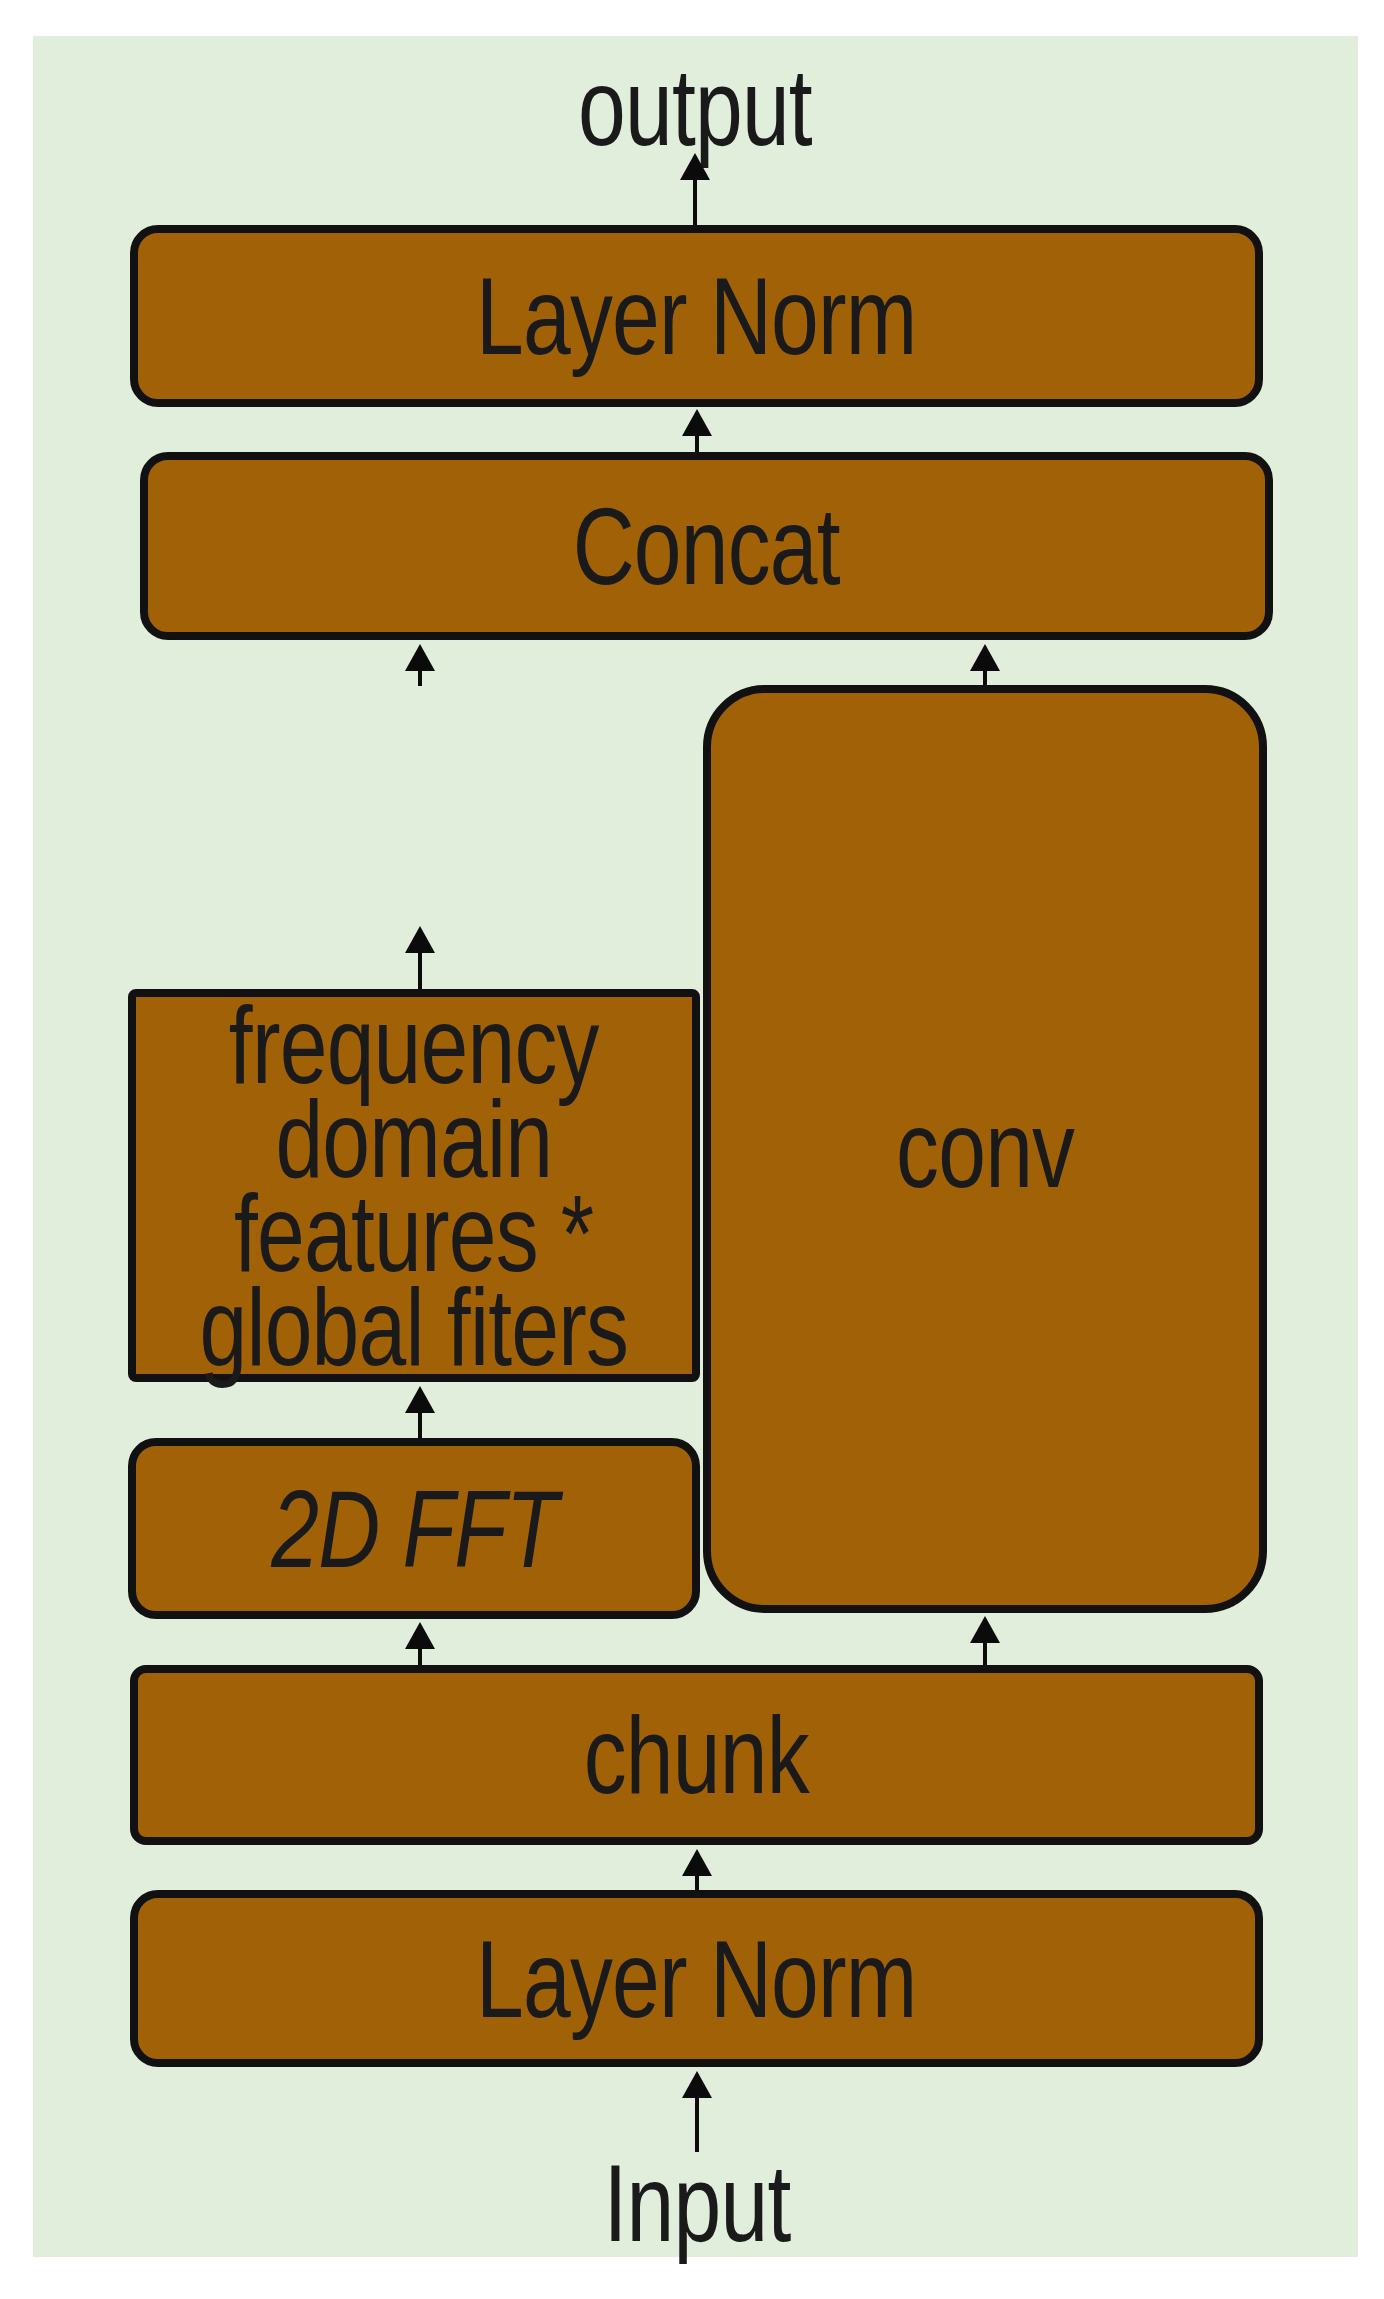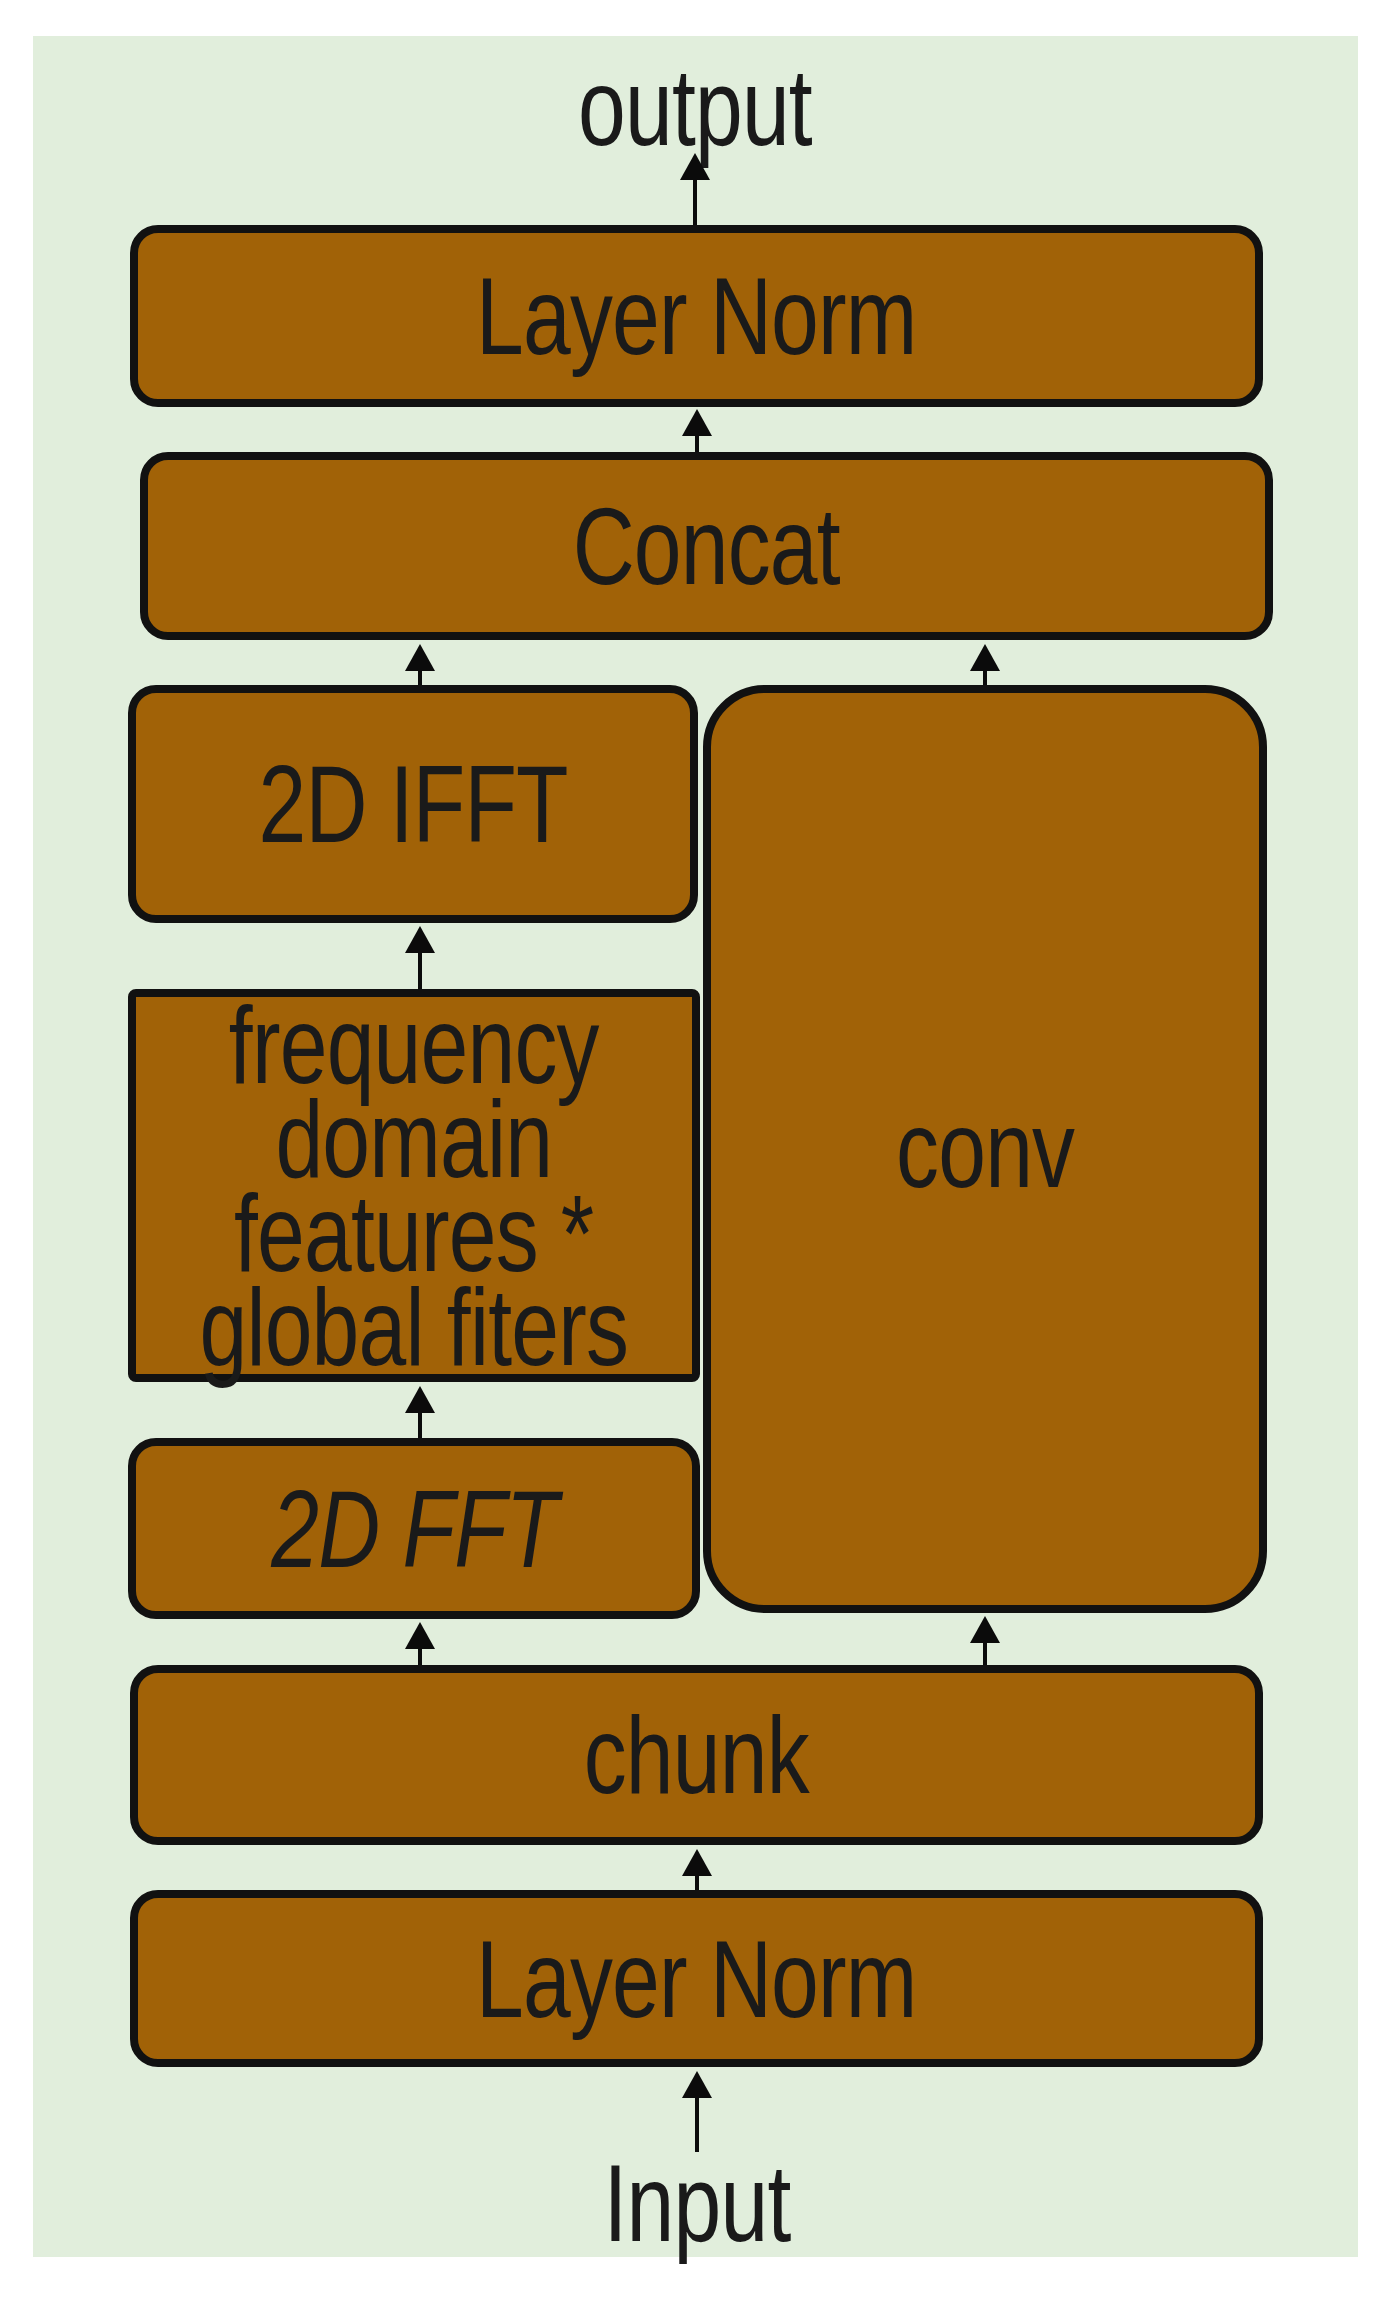--- a/index.html
+++ b/index.html
@@ -68,21 +68,21 @@
     background: #0b0b0b;
   }
 
   
   .b-ln-top  { left: 130px; top: 225px;  width: 1133px; height: 182px; border-radius: 28px; }
   .b-concat  { left: 140px; top: 452px;  width: 1133px; height: 188px; border-radius: 28px; }
   .b-ifft    { left: 128px; top: 685px;  width: 570px;  height: 238px; border-radius: 28px; }
   .b-freq    { left: 128px; top: 989px;  width: 572px;  height: 393px; border-radius: 8px; }
   .b-fft     { left: 128px; top: 1438px; width: 572px;  height: 181px; border-radius: 28px; font-style: italic; }
   .b-conv    { left: 703px; top: 685px;  width: 564px;  height: 928px; border-radius: 62px; }
-  .b-chunk   { left: 130px; top: 1665px; width: 1133px; height: 180px; border-radius: 28px; }
+  .b-chunk   { left: 130px; top: 1665px; width: 1133px; height: 180px; border-radius: 16px; }
   .b-ln-bot  { left: 130px; top: 1890px; width: 1133px; height: 177px; border-radius: 28px; }
 
   
   .l-output { left: 395px; top: 52px;   }
   .l-input  { left: 397px; top: 2148px; }
 
   
   .a-output      { left: 680px; top: 153px;  height: 72px;  }
   .a-ln-top      { left: 682px; top: 409px;  height: 43px;  }
   .a-concat-l    { left: 405px; top: 644px;  height: 42px;  }
@@ -145,23 +145,20 @@
     </div>
 
   <div class="node b-ln-top">
     <span class="node-label">Layer Norm</span>
   </div>
 
   <div class="node b-concat">
     <span class="node-label">Concat</span>
   </div>
 
-  <div class="node b-ifft">
-    <span class="node-label">2D IFFT</span>
-  </div>
 
   <div class="node b-freq">
     <span class="node-label multiline">
       <span class="line">frequency</span>
       <span class="line">domain</span>
       <span class="line">features *</span>
       <span class="line">global fiters</span>
     </span>
   </div>
 

